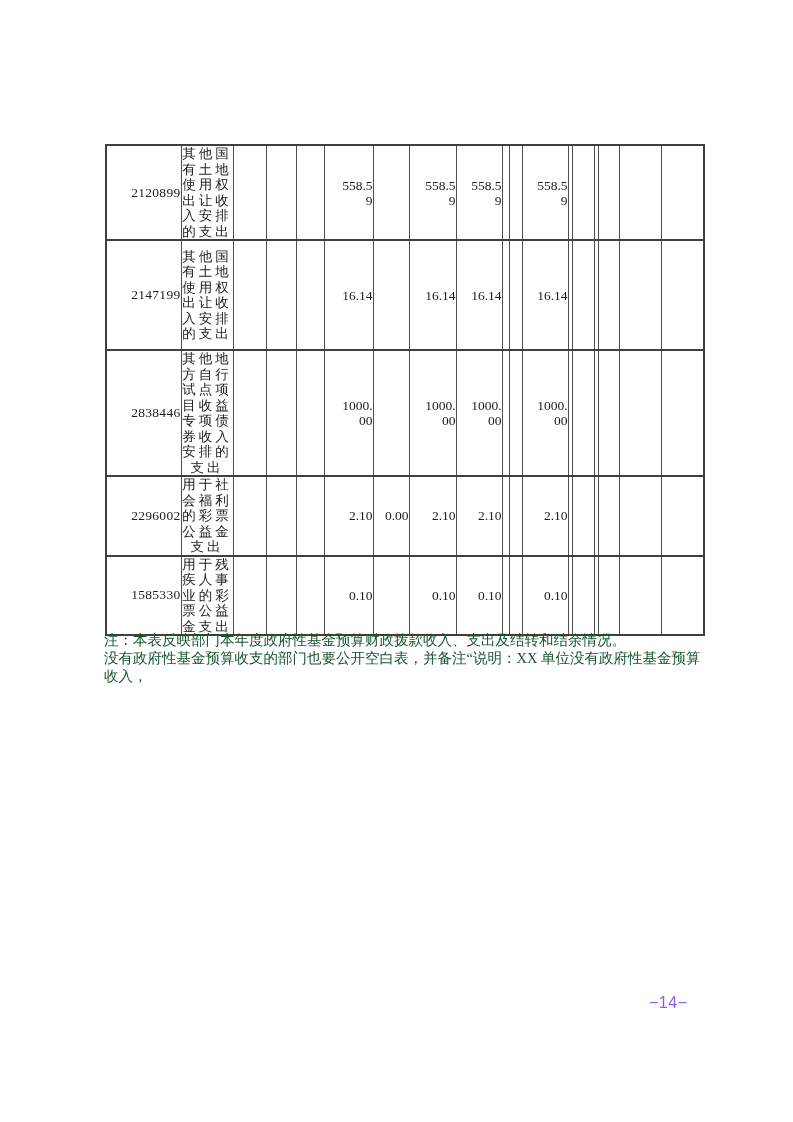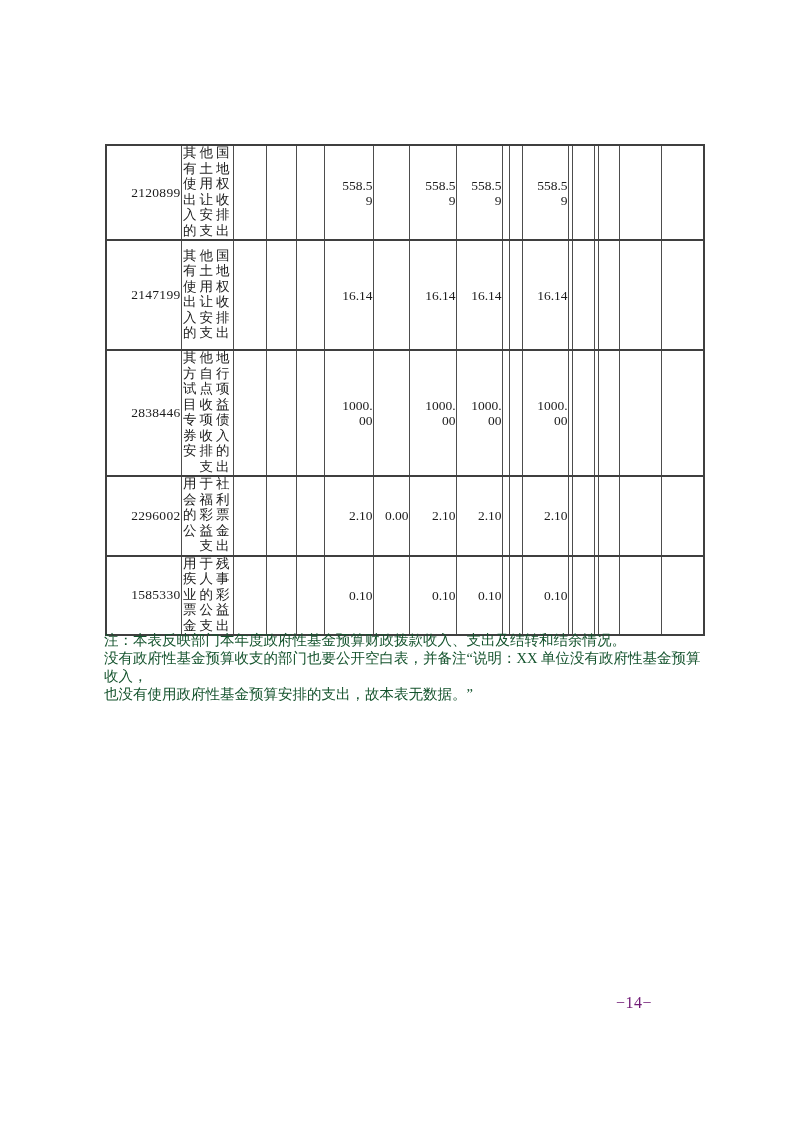--- a/index.html
+++ b/index.html
@@ -39,47 +39,46 @@
     text-align: right;
     padding-left: 6px;
     font-family: "Liberation Serif", serif;
     letter-spacing: 0.3px;
   }
   td.name {
     font-size: 13px;
     line-height: 15.5px;
     letter-spacing: 3px;
     word-break: break-all;
-    text-align: right;
+    text-align: center;
     padding: 1px 0 1px 3px;
-    font-family: Liberation Mono, monospace;
   }
   td.val {
     text-align: right;
     white-space: pre-line;
     line-height: 15px;
     font-family: "Liberation Serif", serif;
   }
   .notes {
     position: absolute;
     left: 104px; top: 631px;
     width: 606px;
     font-size: 14.5px;
     line-height: 18px;
     color: #14532d;
     font-family: "Liberation Serif", serif;
   }
   .notes div { margin: 0 0 0 0; }
   .page-number {
     position: absolute;
-    left: 616px; top: 994px;
+    left: 649px; top: 994px;
     font-size: 16px;
     letter-spacing: 0.5px;
-    color: #701a75;
-    font-family: Liberation Serif, serif;
+    color: #8b5cf6;
+    font-family: Liberation Sans, sans-serif;
   }
 </style>
 </head>
 <body>
 
 <div class="page">
 
   <table class="budget">
     <colgroup>
       <col style="width:75px">
@@ -209,18 +208,17 @@
         <td class="e"></td>
         <td class="e"></td>
         <td class="e"></td>
       </tr>
     </tbody>
   </table>
 
   <div class="notes">
     <div>注：本表反映部门本年度政府性基金预算财政拨款收入、支出及结转和结余情况。</div>
     <div>没有政府性基金预算收支的部门也要公开空白表，并备注“说明：XX 单位没有政府性基金预算收入，</div>
-    <div>也没有使用政府性基金预算安排的支出，故本表无数据。”</div>
   </div>
 
   <div class="page-number">−14−</div>
 
 </div>
 
 </body></html>

